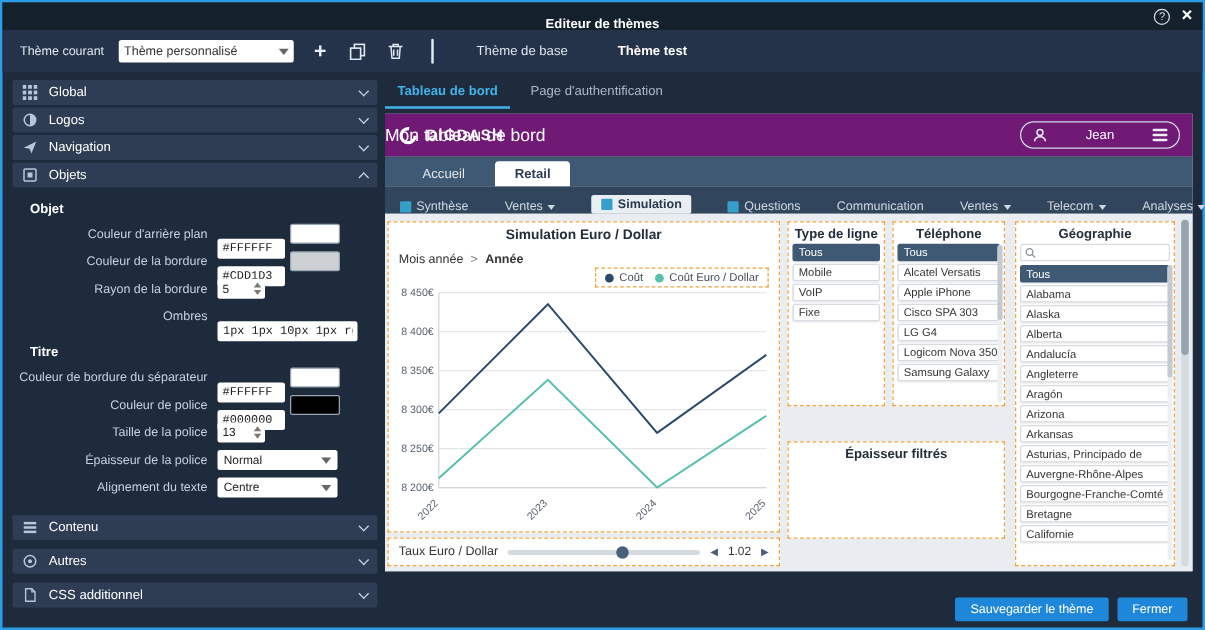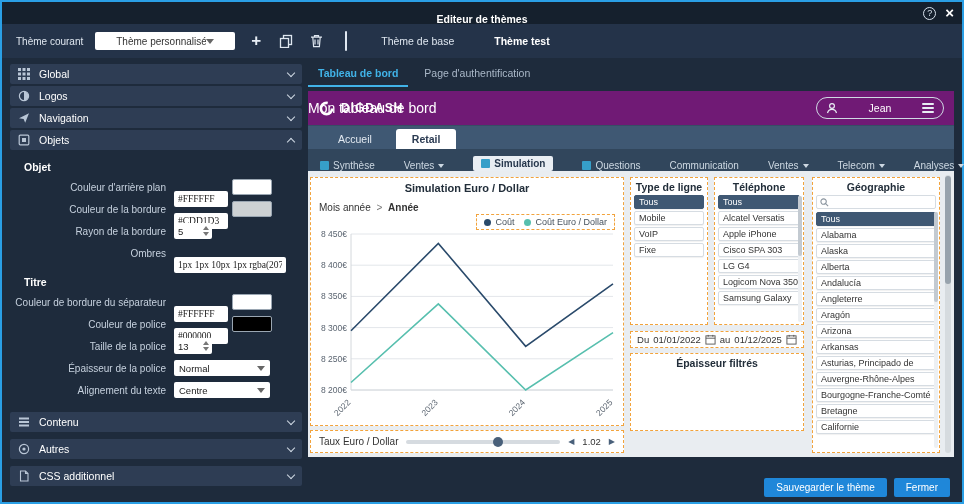--- a/index.html
+++ b/index.html
@@ -14,21 +14,21 @@
   .titlebar-actions { position:absolute; right:8px; top:0; height:22px; display:flex; align-items:center; gap:9px; }
   .help-btn { width:13px; height:13px; border:1px solid #d7e1ec; border-radius:50%; color:#d7e1ec;
     font-size:9px; line-height:11px; text-align:center; cursor:pointer; }
   .close-btn { color:#fff; font-size:15px; font-weight:bold; line-height:14px; cursor:pointer; }
 
   
   .toolbar { position:absolute; top:22px; left:0; right:0; height:34px; background:#243349;
     display:flex; align-items:center; padding:0 14px; gap:12px; }
   .tb-label { color:#dfe7f0; font-size:10px; }
   .tb-select { width:140px; height:18px; background:#fff; border-radius:2px; display:flex;
-    align-items:center; padding:0 21px; font-size:10px; color:#333; cursor:pointer; }
+    align-items:center; padding:0 4px; font-size:10px; color:#333; cursor:pointer; }
   .tb-select span.val { flex:1; overflow:hidden; white-space:nowrap; }
   .tri-down { width:0; height:0; border-left:4px solid transparent; border-right:4px solid transparent;
     border-top:5px solid #666; }
   .tb-icon { color:#e8eef5; cursor:pointer; display:flex; align-items:center; justify-content:center;
     width:18px; height:18px; }
   .tb-plus { font-size:17px; font-weight:bold; line-height:16px; }
   .tb-divider { width:2px; height:20px; background:#dfe7f0; border-radius:1px; margin:0 8px; }
   .tb-theme { color:#dfe7f0; font-size:10.5px; padding:4px 14px; cursor:pointer; }
   .tb-theme.active { font-weight:bold; color:#fff; }
 
@@ -38,21 +38,21 @@
     display:flex; align-items:center; padding:0 8px; cursor:pointer; }
   .sec-header .label { flex:1; color:#fff; font-size:10.5px; margin-left:9px; }
   .chev { width:6px; height:6px; border-right:1.5px solid #cfd9e4; border-bottom:1.5px solid #cfd9e4; }
   .chev.down { transform:rotate(45deg); margin-top:-3px; }
   .chev.up { transform:rotate(-135deg); margin-top:3px; }
   .objets-panel { padding:4px 4px 10px 4px; }
   .group-title { color:#fff; font-size:10.5px; font-weight:bold; margin:5px 0 4px 10px; }
   .field-row { display:flex; align-items:center; height:20px; margin-bottom:2px; }
   .field-label { flex:0 0 160px; text-align:right; padding-right:8px; font-size:10px; color:#c6d1de; }
   .hex-input { width:54px; height:16px; background:#fff; border:none; border-radius:2px;
-    font-size:9.5px; padding:0 4px; color:#222; font-family:Liberation Serif, serif;margin-top:23px; }
+    font-size:9.5px; padding:0 4px; color:#222; font-family:Liberation Mono, monospace;margin-top:23px; }
   .wide-input { width:112px; }
   .swatch { width:40px; height:16px; border-radius:2px; margin-left:4px; border:1px solid #9aa6b2; cursor:pointer; }
   .spinner { width:38px; height:16px; background:#fff; border-radius:2px; display:flex; align-items:center;
     padding-left:4px; cursor:pointer; }
   .spin-val { flex:1; font-size:9.5px; color:#222; }
   .spin-arrows { display:flex; flex-direction:column; gap:2px; padding-right:3px; }
   .tri-up-s { width:0; height:0; border-left:3px solid transparent; border-right:3px solid transparent;
     border-bottom:4px solid #777; }
   .tri-down-s { width:0; height:0; border-left:3px solid transparent; border-right:3px solid transparent;
     border-top:4px solid #777; }
@@ -469,38 +469,20 @@
           <div class="chip">Apple iPhone</div>
           <div class="chip">Cisco SPA 303</div>
           <div class="chip">LG G4</div>
           <div class="chip">Logicom Nova 350</div>
           <div class="chip">Samsung Galaxy</div>
           <div class="vscroll" style="right:1px; top:18px; height:126px;">
             <div class="thumb" style="top:0; height:60px;"></div>
           </div>
         </div>
 
-        <div class="panel date-row">
-          <span>Du</span>
-          <span class="date-value">01/01/2022</span>
-          <svg width="11" height="11" viewBox="0 0 12 12">
-            <rect x="1" y="2" width="10" height="9" fill="none" stroke="#555" stroke-width="1"></rect>
-            <line x1="1" y1="4.6" x2="11" y2="4.6" stroke="#555" stroke-width="1"></line>
-            <line x1="3.5" y1="1" x2="3.5" y2="3" stroke="#555" stroke-width="1"></line>
-            <line x1="8.5" y1="1" x2="8.5" y2="3" stroke="#555" stroke-width="1"></line>
-          </svg>
-          <span>au</span>
-          <span class="date-value">01/12/2025</span>
-          <svg width="11" height="11" viewBox="0 0 12 12">
-            <rect x="1" y="2" width="10" height="9" fill="none" stroke="#555" stroke-width="1"></rect>
-            <line x1="1" y1="4.6" x2="11" y2="4.6" stroke="#555" stroke-width="1"></line>
-            <line x1="3.5" y1="1" x2="3.5" y2="3" stroke="#555" stroke-width="1"></line>
-            <line x1="8.5" y1="1" x2="8.5" y2="3" stroke="#555" stroke-width="1"></line>
-          </svg>
-        </div>
 
         <div class="panel filtered-panel">
           <div class="filter-title">Épaisseur filtrés</div>
         </div>
 
         <div class="panel geo-panel">
           <div class="filter-title">Géographie</div>
           <div class="geo-search">
             <svg width="9" height="9" viewBox="0 0 10 10">
               <circle cx="4" cy="4" r="3" fill="none" stroke="#8a949e" stroke-width="1.2"></circle>

